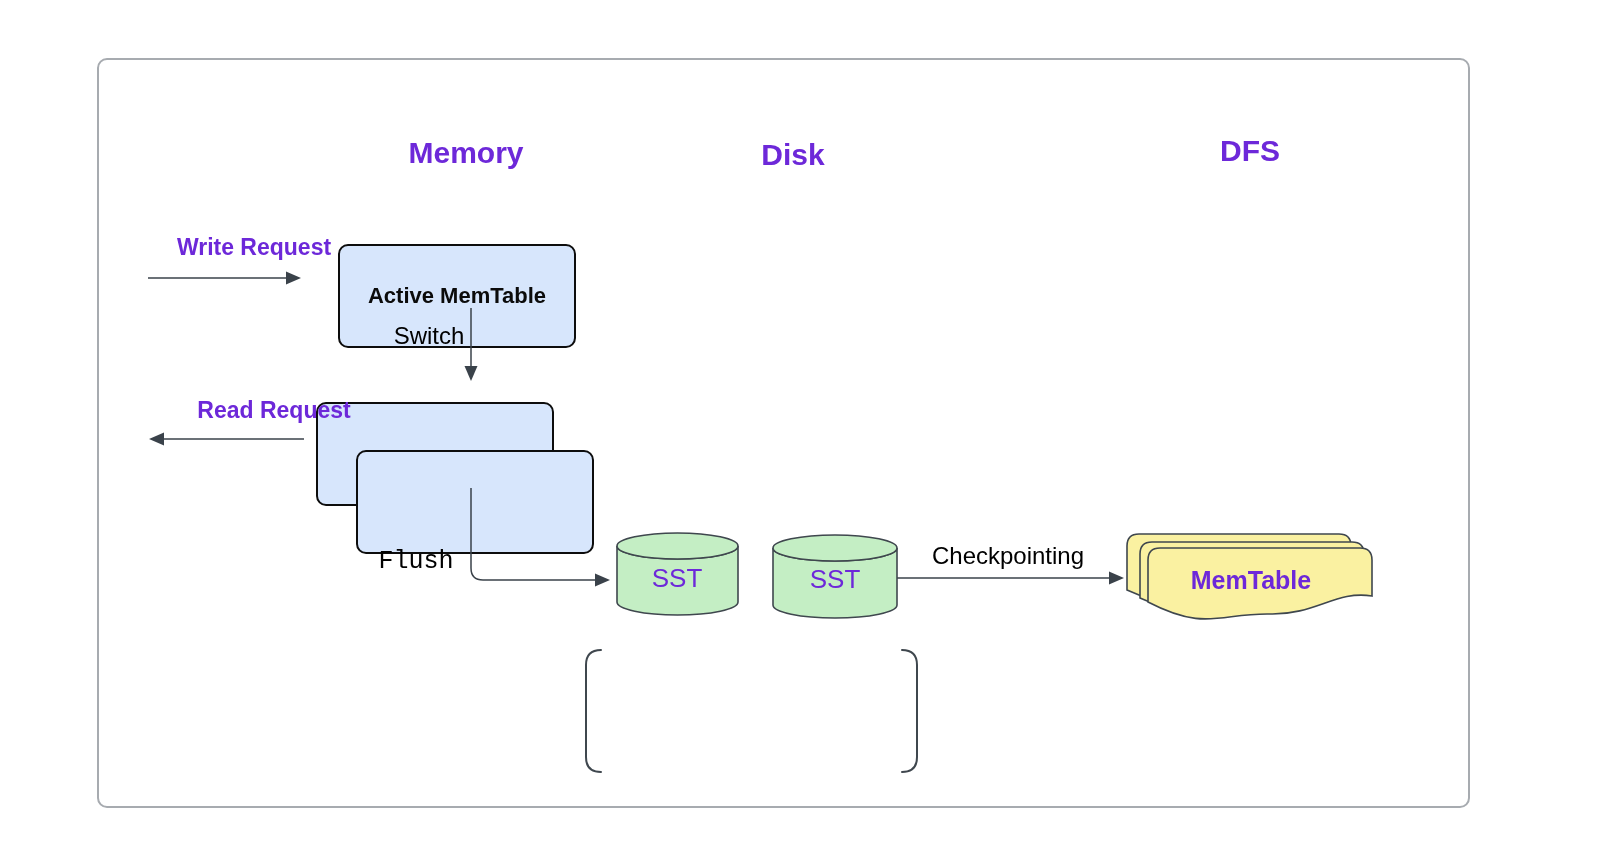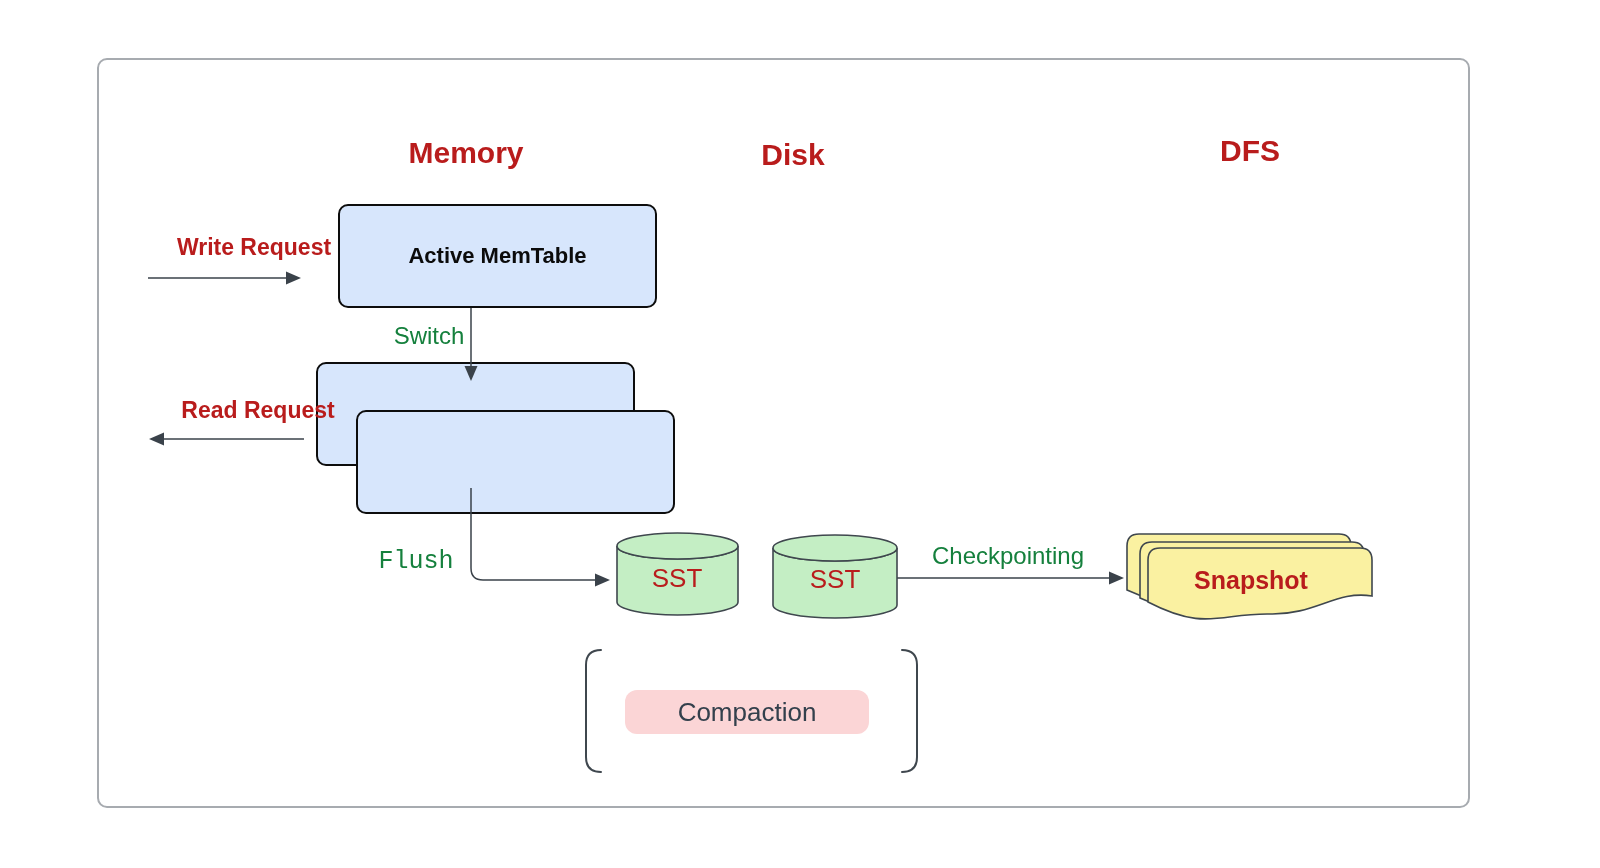--- a/index.html
+++ b/index.html
@@ -6,35 +6,35 @@
   .canvas{
     position:relative;width:1600px;height:868px;background:#ffffff;overflow:hidden;
     font-family:"Liberation Sans", sans-serif;color:#2E3A46;
   }
   .frame{
     position:absolute;left:97px;top:58px;width:1369px;height:746px;
     border:2px solid #a7abb0;border-radius:10px;background:#ffffff;
   }
   .lbl{
     position:absolute;transform:translate(-50%,-50%);white-space:nowrap;
-    color:#b91c1c;z-index:3;
+    color:#6d28d9;z-index:3;
   }
   .heading{font-size:30px;font-weight:bold;}
   .edge-bold{font-size:23px;font-weight:bold;margin-left:32px;}
-  .edge-reg{font-size:24px;font-weight:normal;color:#15803d;}
+  .edge-reg{font-size:24px;font-weight:normal;color:#000000;}
   .flush{font-size:25px;font-family:Liberation Mono, monospace;}
   .sst-lbl{font-size:26px;font-weight:normal;}
   .snap-lbl{font-size:25px;font-weight:bold;}
   .node{
     position:absolute;display:flex;align-items:center;justify-content:center;
     text-align:center;z-index:1;box-sizing:border-box;
   }
   .memtable{
-    width:319px;height:104px;background:#D7E6FC;border:2px solid #0d0d0d;
-    border-radius:10px;font-size:22px;font-weight:bold;color:#0b0b0b;line-height:1.3;
+    width:238px;height:104px;background:#D7E6FC;border:2px solid #0d0d0d;
+    border-radius:10px;font-size:22px;font-weight:bold;color:#0b0b0b;line-height:1.3;margin-top:40px;
   }
   .compaction{
     width:244px;height:44px;background:#FBD5D6;border-radius:12px;
     font-size:26px;color:#33404C;
   }
   svg.layer{position:absolute;left:0;top:0;z-index:2;}
 </style>
 </head>
 <body>
 
@@ -46,23 +46,20 @@
   <div class="lbl heading" style="left:793px;top:155px;text-align:right;">Disk</div>
   <div class="lbl heading" style="left:1250px;top:151px;">DFS</div>
 
   <div class="node memtable" style="left:338px;top:204px;">
     <span>Active MemTable</span>
   </div>
 
   <div class="node memtable" style="left:316px;top:362px;"></div>
   <div class="node memtable" style="left:356px;top:410px;"></div>
 
-  <div class="node compaction" style="left:625px;top:690px;">
-    <span>Compaction</span>
-  </div>
 
   <svg class="layer" width="1600" height="868" viewBox="0 0 1600 868">
 
     <g>
       <line x1="148" y1="278" x2="287" y2="278" stroke="#3A424A" stroke-width="1.4"></line>
       <path d="M301,278 L286,271.5 L286,284.5 Z" fill="#3A424A"></path>
     </g>
 
     <g>
       <line x1="304" y1="439" x2="163" y2="439" stroke="#3A424A" stroke-width="1.4"></line>
@@ -103,22 +100,22 @@
                C1336,590 1316,615 1270,614 C1220,613 1206,632 1148,602 Z" fill="#FAF1A1" stroke="#3F474E" stroke-width="1.6"></path>
     </g>
 
     <g stroke="#3F474E" stroke-width="2" fill="none" stroke-linecap="round">
       <path d="M601,650 Q586,650 586,665 L586,757 Q586,772 601,772"></path>
       <path d="M902,650 Q917,650 917,665 L917,757 Q917,772 902,772"></path>
     </g>
   </svg>
 
   <div class="lbl edge-bold" style="left:222px;top:247px;">Write Request</div>
-  <div class="lbl edge-bold" style="left:226px;top:410px;">Read Request</div>
+  <div class="lbl edge-bold" style="left:242px;top:410px;">Read Request</div>
   <div class="lbl edge-reg" style="left:429px;top:336px;">Switch</div>
   <div class="lbl edge-reg flush" style="left:416px;top:561px;">Flush</div>
   <div class="lbl edge-reg" style="left:1008px;top:556px;">Checkpointing</div>
 
   <div class="lbl sst-lbl" style="left:677px;top:578px;">SST</div>
   <div class="lbl sst-lbl" style="left:835px;top:579px;">SST</div>
-  <div class="lbl snap-lbl" style="left:1251px;top:580px;">Snapshot</div>
+  <div class="lbl snap-lbl" style="left:1251px;top:580px;">MemTable</div>
 
 </div>
 
 </body></html>

